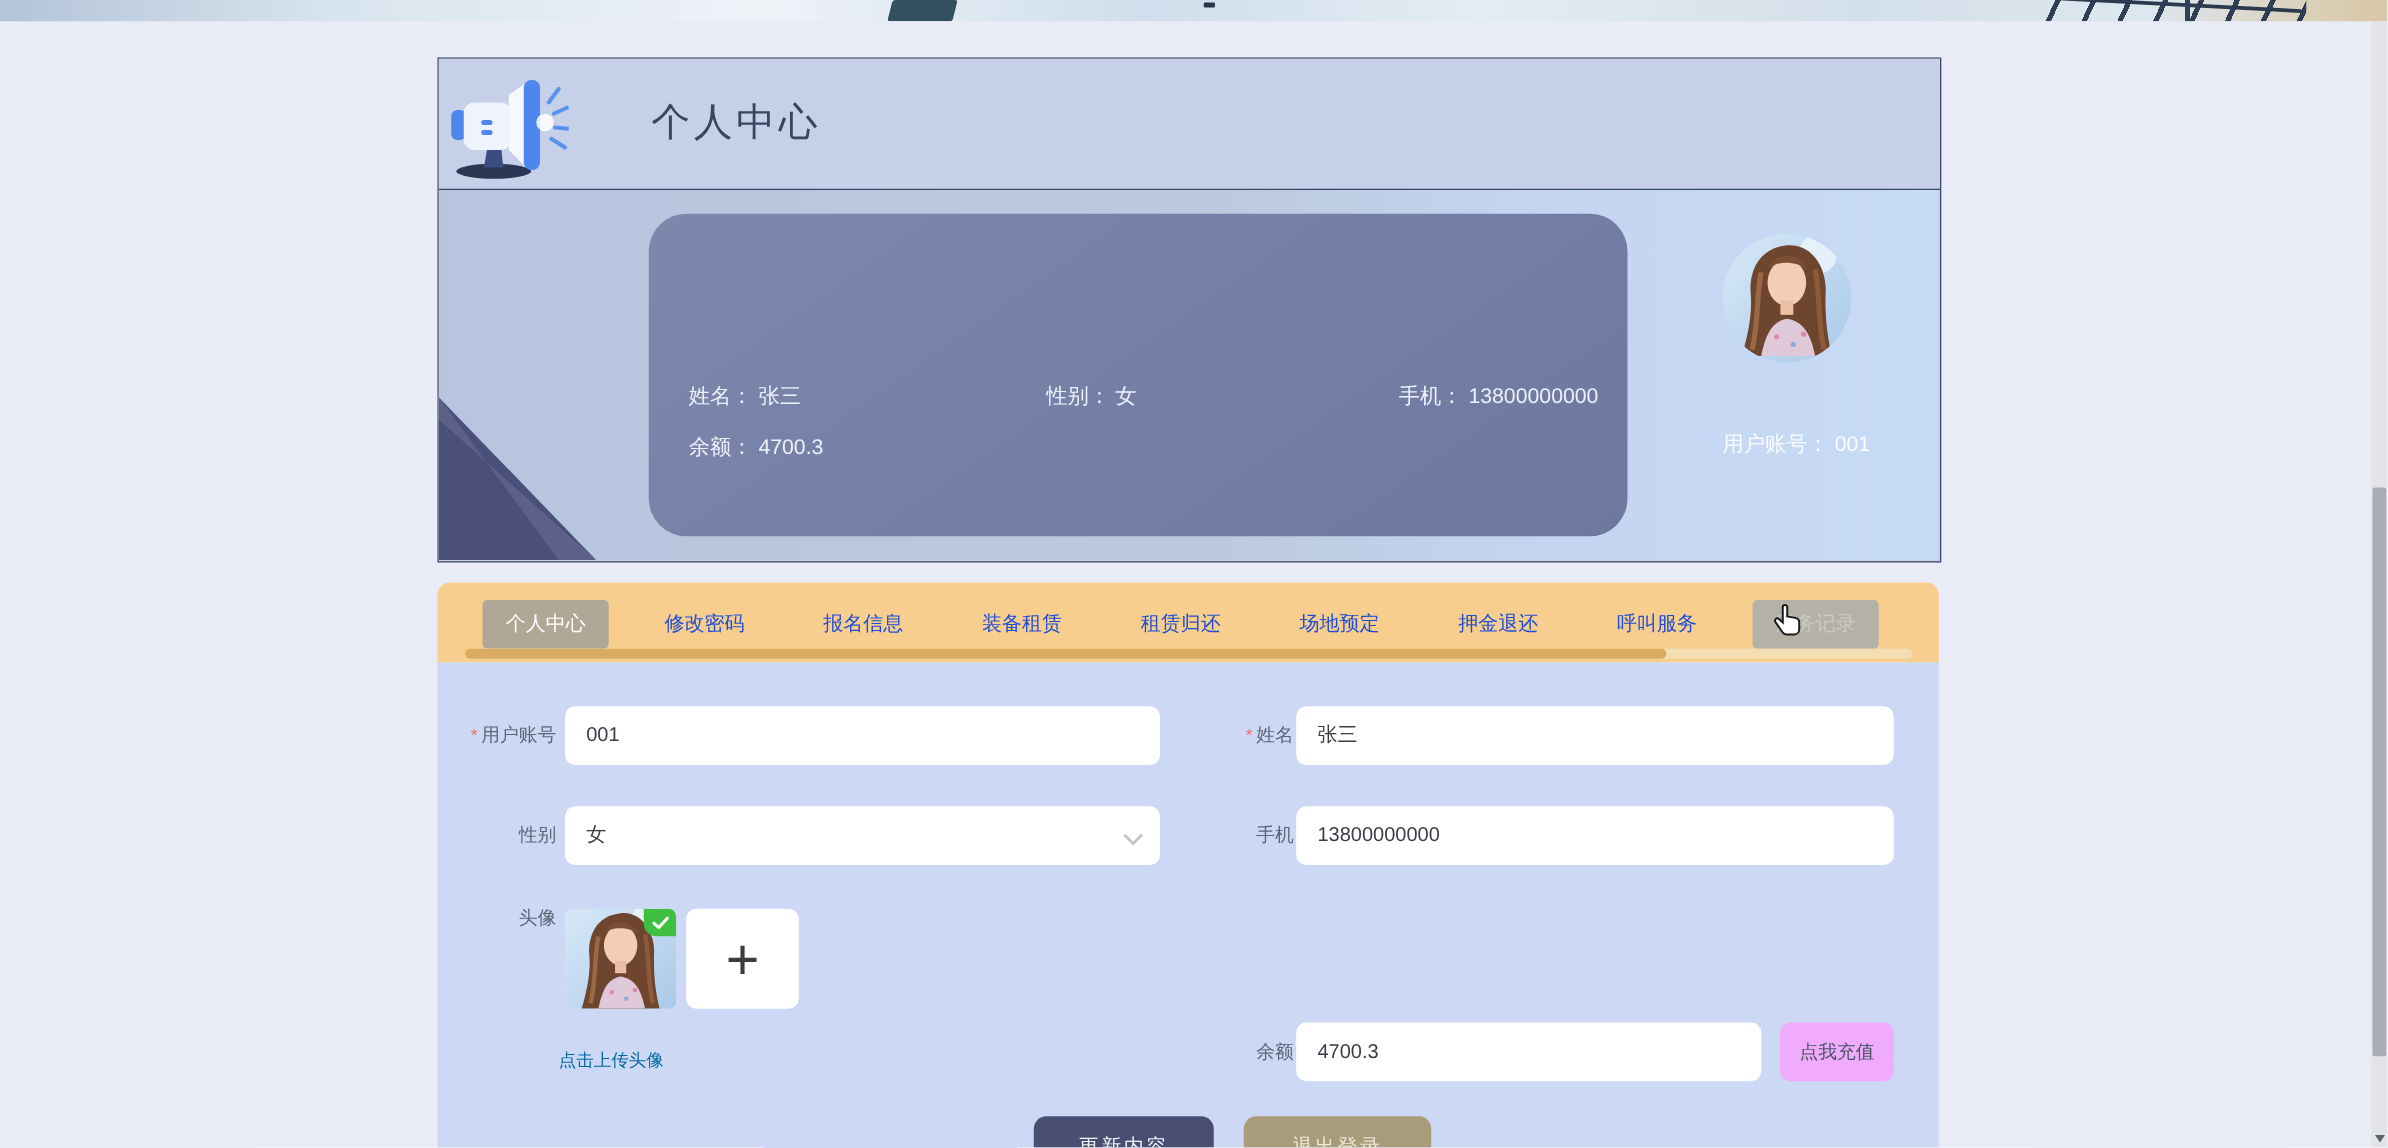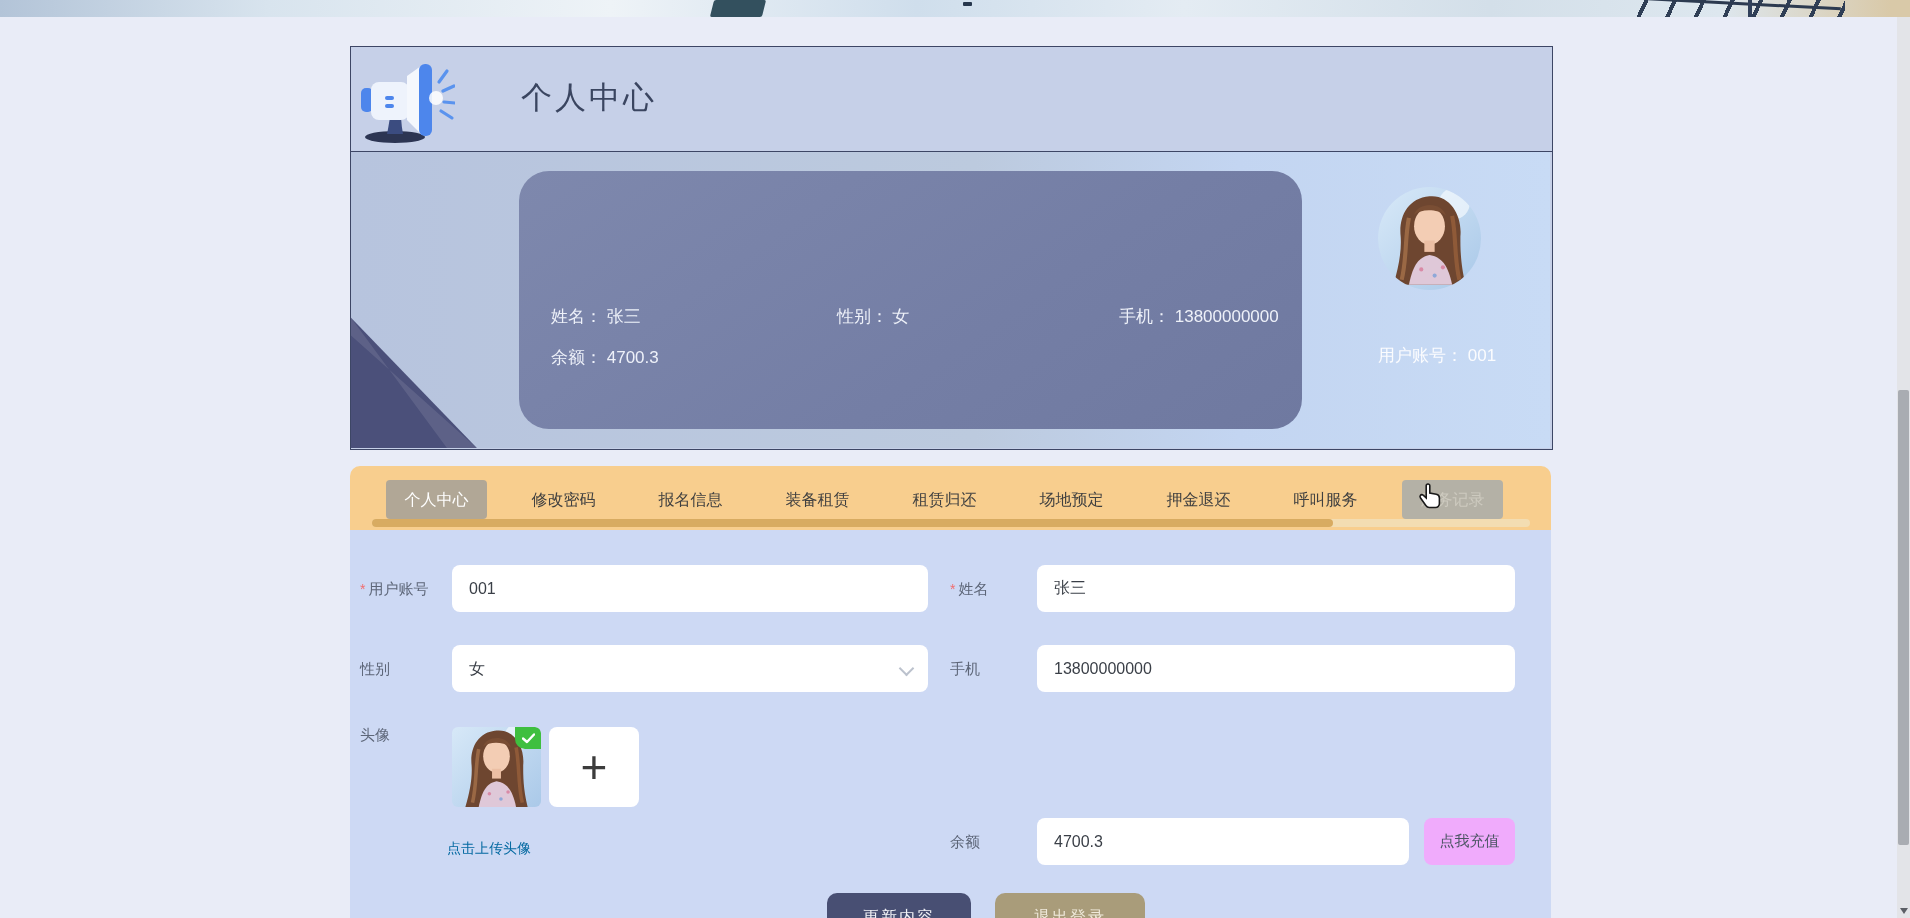--- a/index.html
+++ b/index.html
@@ -41,29 +41,29 @@
   .infobox .cell{position:absolute;color:#eef1f9;font-size:17px;white-space:nowrap;margin-top:26px;}
   .heroavatar{position:absolute;left:1027px;top:35px;width:103px;height:103px;border-radius:50%;overflow:hidden;}
   .portrait{width:100%;height:100%;display:block;}
   .hero .account{position:absolute;left:1027px;top:334px;color:#fbfcfe;font-size:17px;}
   .hero .account{top:172px;margin-top:20px;}
 
   
   .card2{position:absolute;left:350px;top:466px;width:1201px;height:470px;}
   .tabbar{position:relative;height:64px;background:#f8ce8e;border-radius:10px 10px 0 0;}
   .tabs{position:absolute;left:36px;top:14px;display:flex;gap:26px;}
-  .tab{width:101px;height:39px;line-height:39px;text-align:center;font-size:16px;color:#404040;
+  .tab{width:101px;height:39px;line-height:39px;text-align:center;font-size:16px;color:#1d4ed8;
     border-radius:4px;cursor:pointer;white-space:nowrap;}
   .tab.active{background:#b1a796;color:#ffffff;}
   .tab.hovered{background:#b4b1a6;color:#cdcabf;}
   .tabscroll{position:absolute;left:22px;top:53px;width:1158px;height:8px;background:#f3ddb2;border-radius:4px;}
   .tabscroll .tthumb{position:absolute;left:0;top:0;width:83%;height:8px;background:#d8ab61;border-radius:4px;}
 
   .formarea{position:absolute;left:0;top:64px;width:1201px;height:406px;background:#cdd9f4;}
-  .flabel{position:absolute;width:85px;font-size:15px;color:#5d6678;line-height:47px;white-space:nowrap;}
+  .flabel{position:absolute;width:85px;text-align:right;font-size:15px;color:#5d6678;line-height:47px;white-space:nowrap;}
   .req{color:#f26d6d;margin-right:3px;font-size:14px;}
   .finput{position:absolute;height:47px;border:none;border-radius:8px;background:#ffffff;
     font-family:"Liberation Sans",sans-serif;font-size:16px;color:#3a3f47;padding:0 17px;box-sizing:border-box;outline:none;}
   .fselect{position:absolute;height:47px;border-radius:8px;background:#ffffff;font-size:16px;color:#3a3f47;
     line-height:47px;padding:0 17px;box-sizing:border-box;cursor:pointer;}
   .chev{position:absolute;right:16px;top:18px;width:9px;height:9px;border-right:2px solid #bcc2cd;
     border-bottom:2px solid #bcc2cd;transform:rotate(45deg);}
   .thumbbox{position:absolute;left:102px;top:197px;width:89px;height:80px;border-radius:6px;overflow:hidden;cursor:pointer;}
   .badge{position:absolute;right:0;top:0;width:26px;height:22px;background:#3fbf3f;border-radius:0 6px 0 10px;
     display:flex;align-items:center;justify-content:center;}

